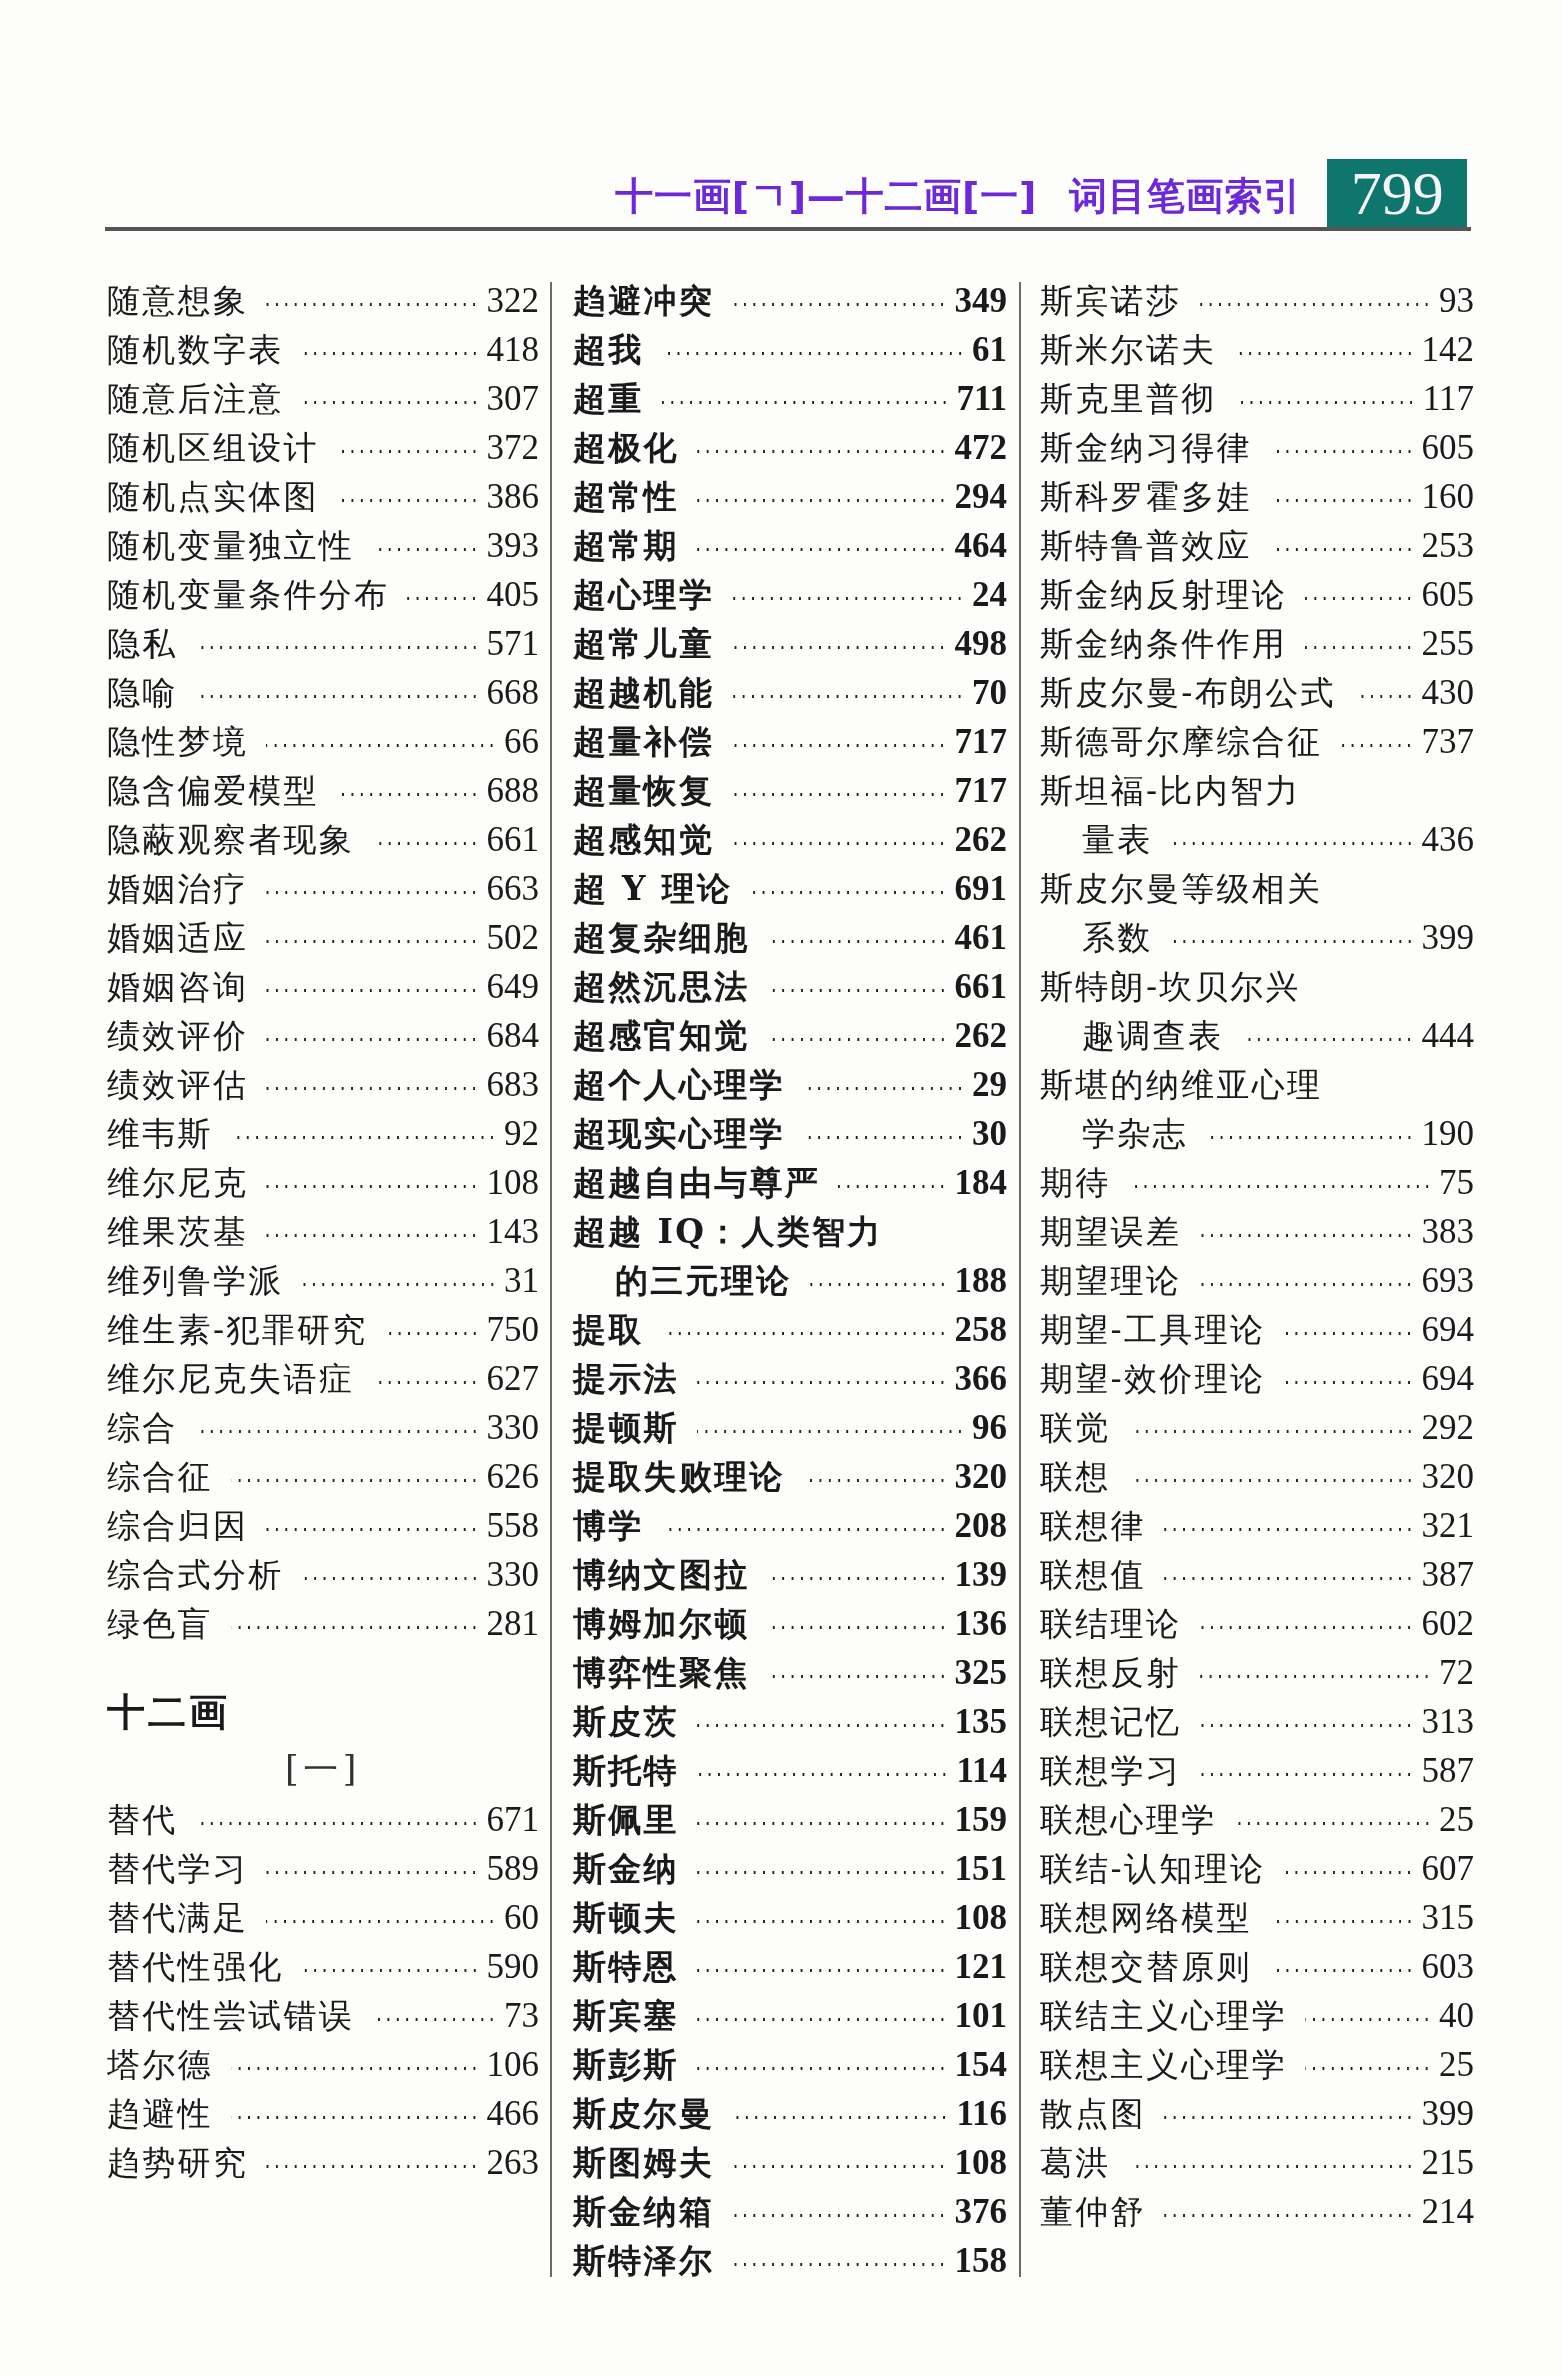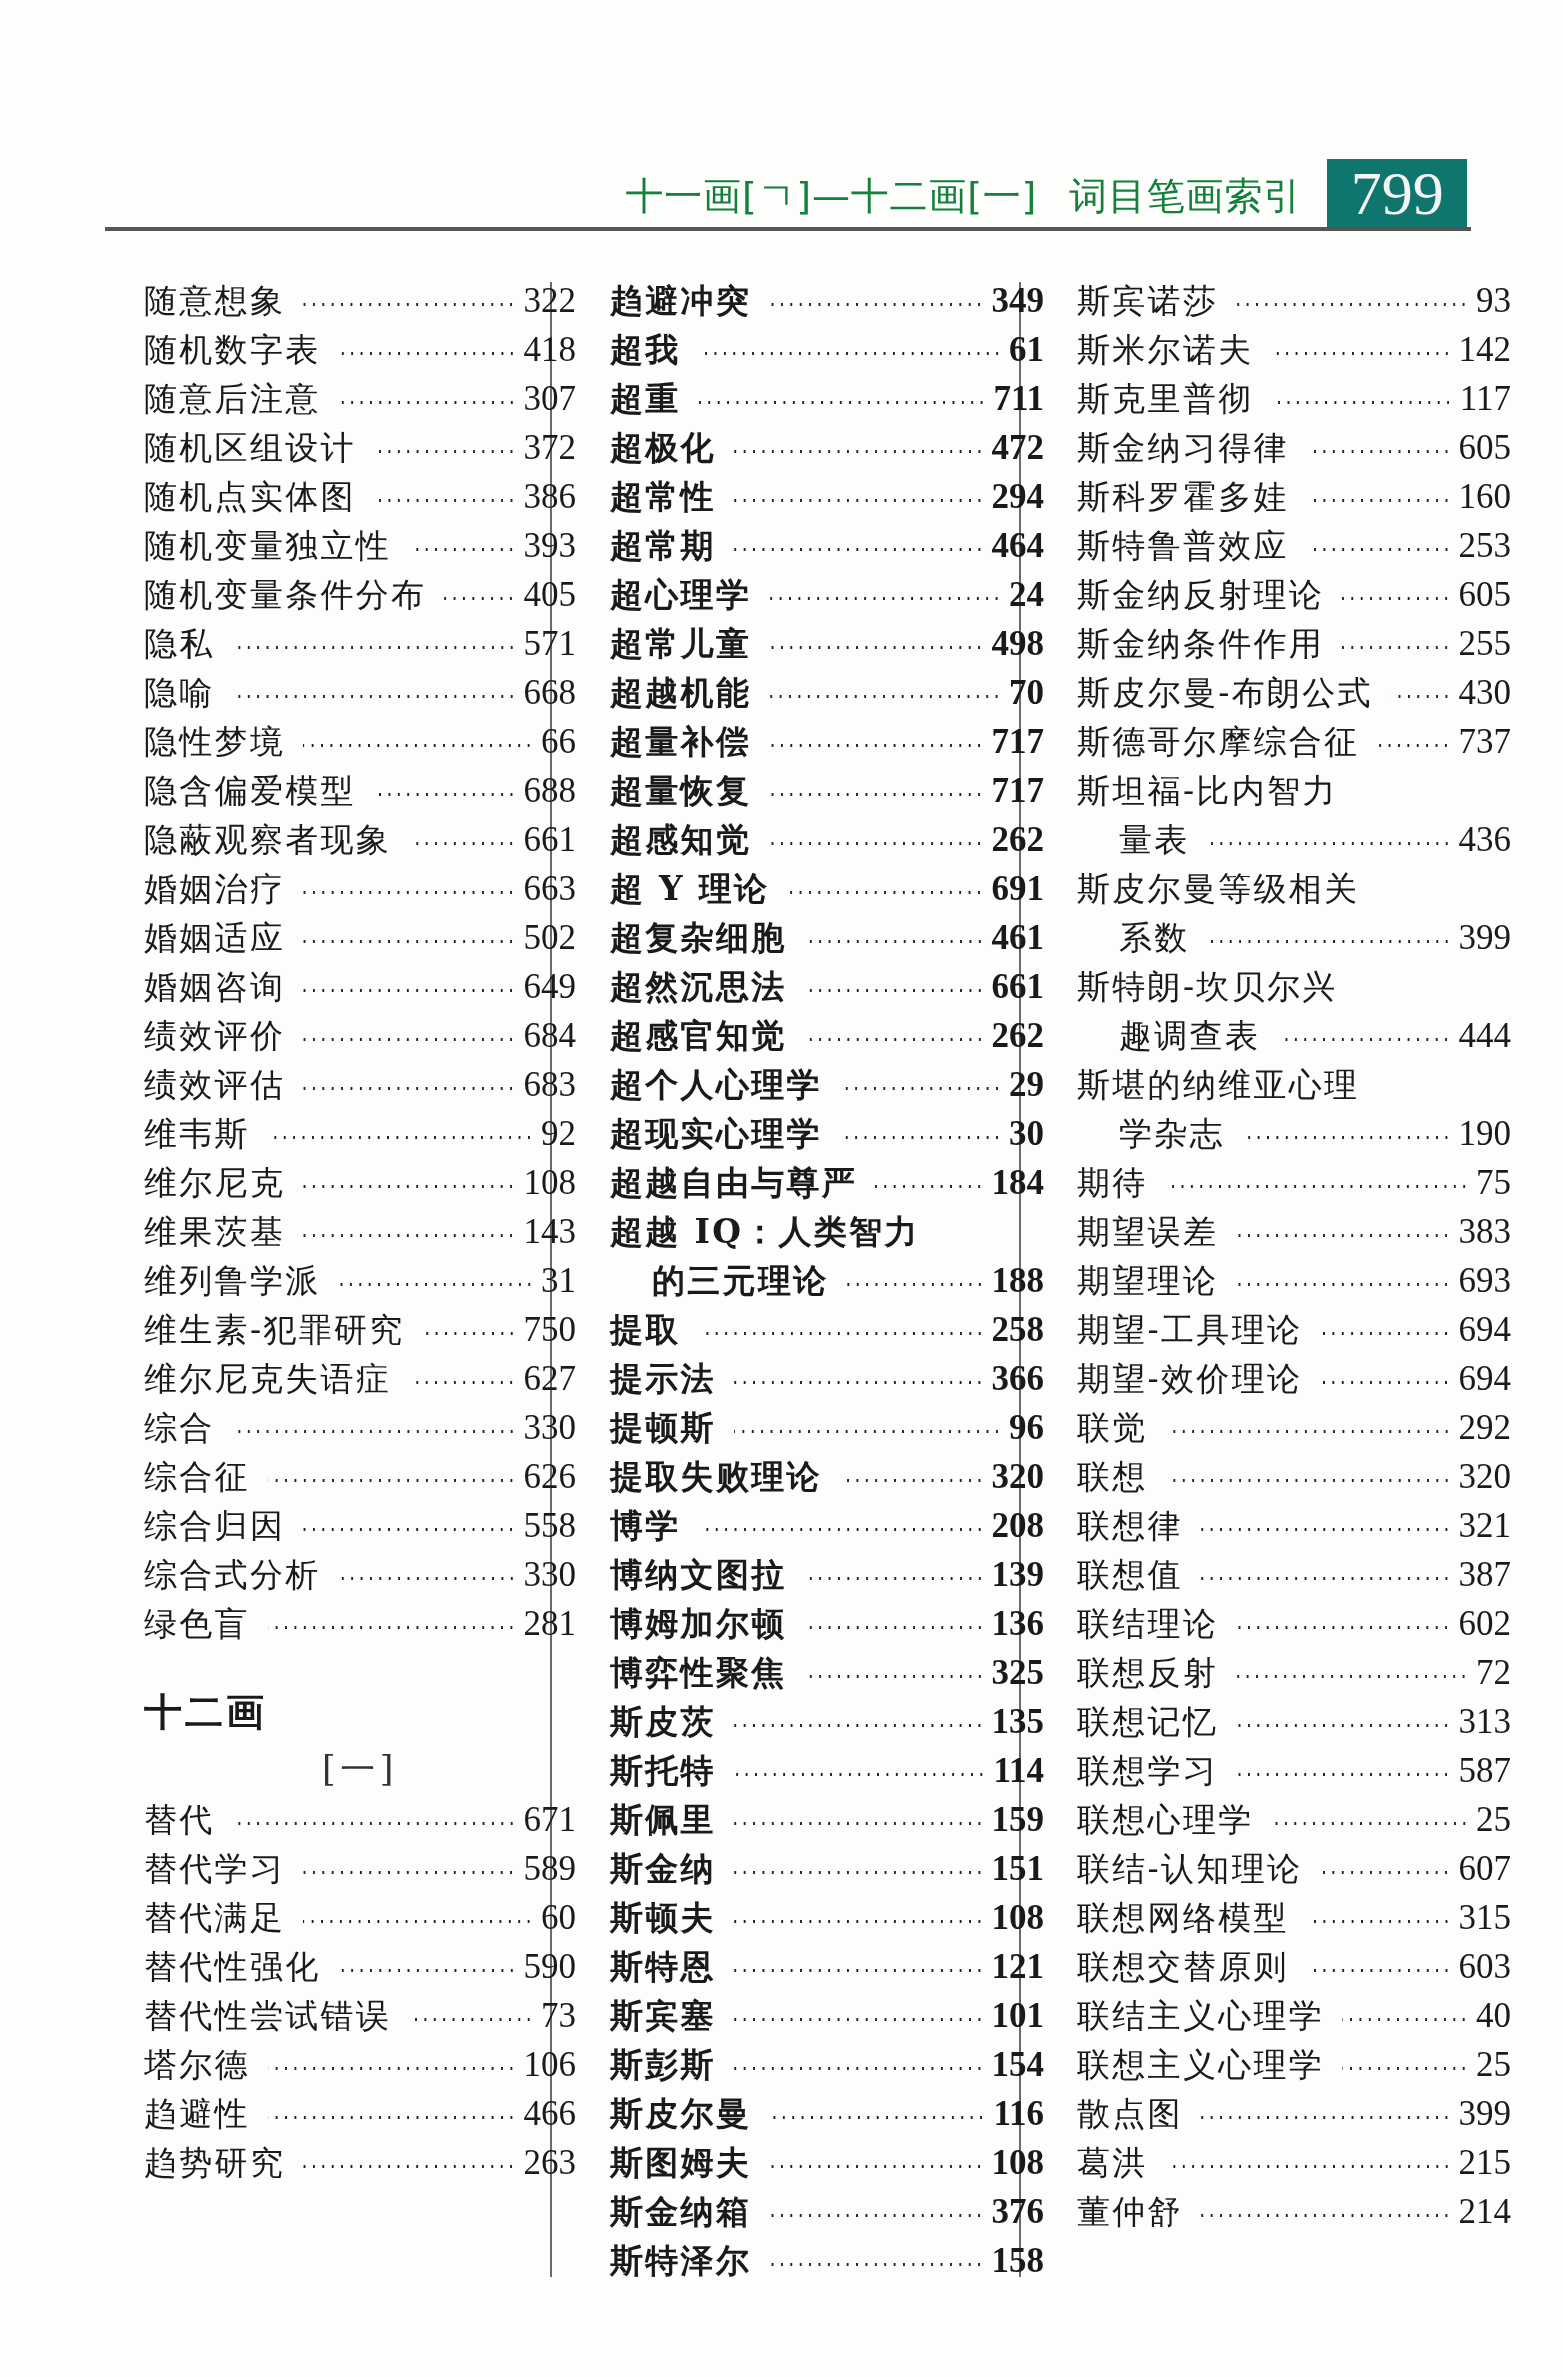--- a/index.html
+++ b/index.html
@@ -10,37 +10,37 @@
     overflow: hidden;
     font-family: "DejaVu Serif", "Liberation Serif", serif;
     color: #1a1a1a;
   }
   .page-header {
     position: absolute; left: 105px; top: 150px; width: 1366px; height: 81px;
   }
   .running-head {
     position: absolute; right: 169px; top: 19.5px;
     font-size: 38px; line-height: 53px; letter-spacing: 0.8px;
-    color: #15803d; white-space: nowrap;
+    color: #6d28d9; white-space: nowrap;
     font-family: "DejaVu Sans", "Liberation Sans", sans-serif;
-    font-weight: normal;
+    font-weight: bold;
   }
   .running-head .gap { display: inline-block; width: 32px; }
   .page-number-box {
     position: absolute; right: 3.8px; top: 9px; width: 140px; height: 69px;
     background: #0f766e; color: #f4f4f4;
     font-family: "Liberation Serif", "DejaVu Serif", serif;
     font-size: 62px; line-height: 69px; text-align: center;
   }
   .header-rule {
     position: absolute; left: 0; top: 77px; width: 1366px; height: 3.8px;
     background: #555;
   }
   .column {
-    position: absolute; top: 276px; width: 450px; margin-left: 37px;
+    position: absolute; top: 276px; width: 450px;
   }
   .col-1 { left: 107px; width: 432px; }
   .col-2 { left: 573px; width: 434px; font-weight: bold; }
   .col-3 { left: 1040px; width: 434px; }
   .divider {
     position: absolute; top: 282px; width: 2.3px; height: 1995px; background: #6a6a6a;
   }
   .divider-1 { left: 550px; }
   .divider-2 { left: 1019px; }
 

